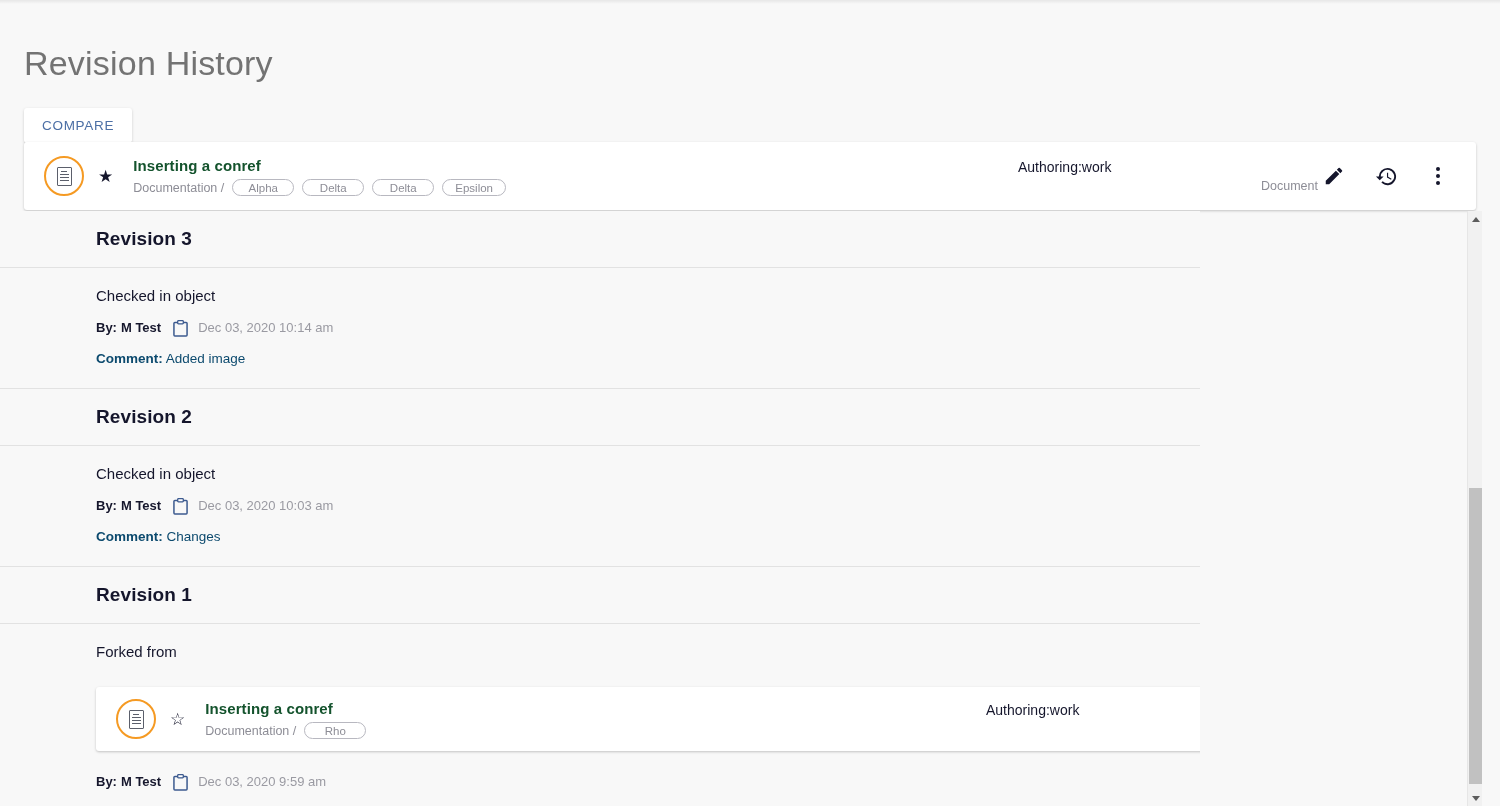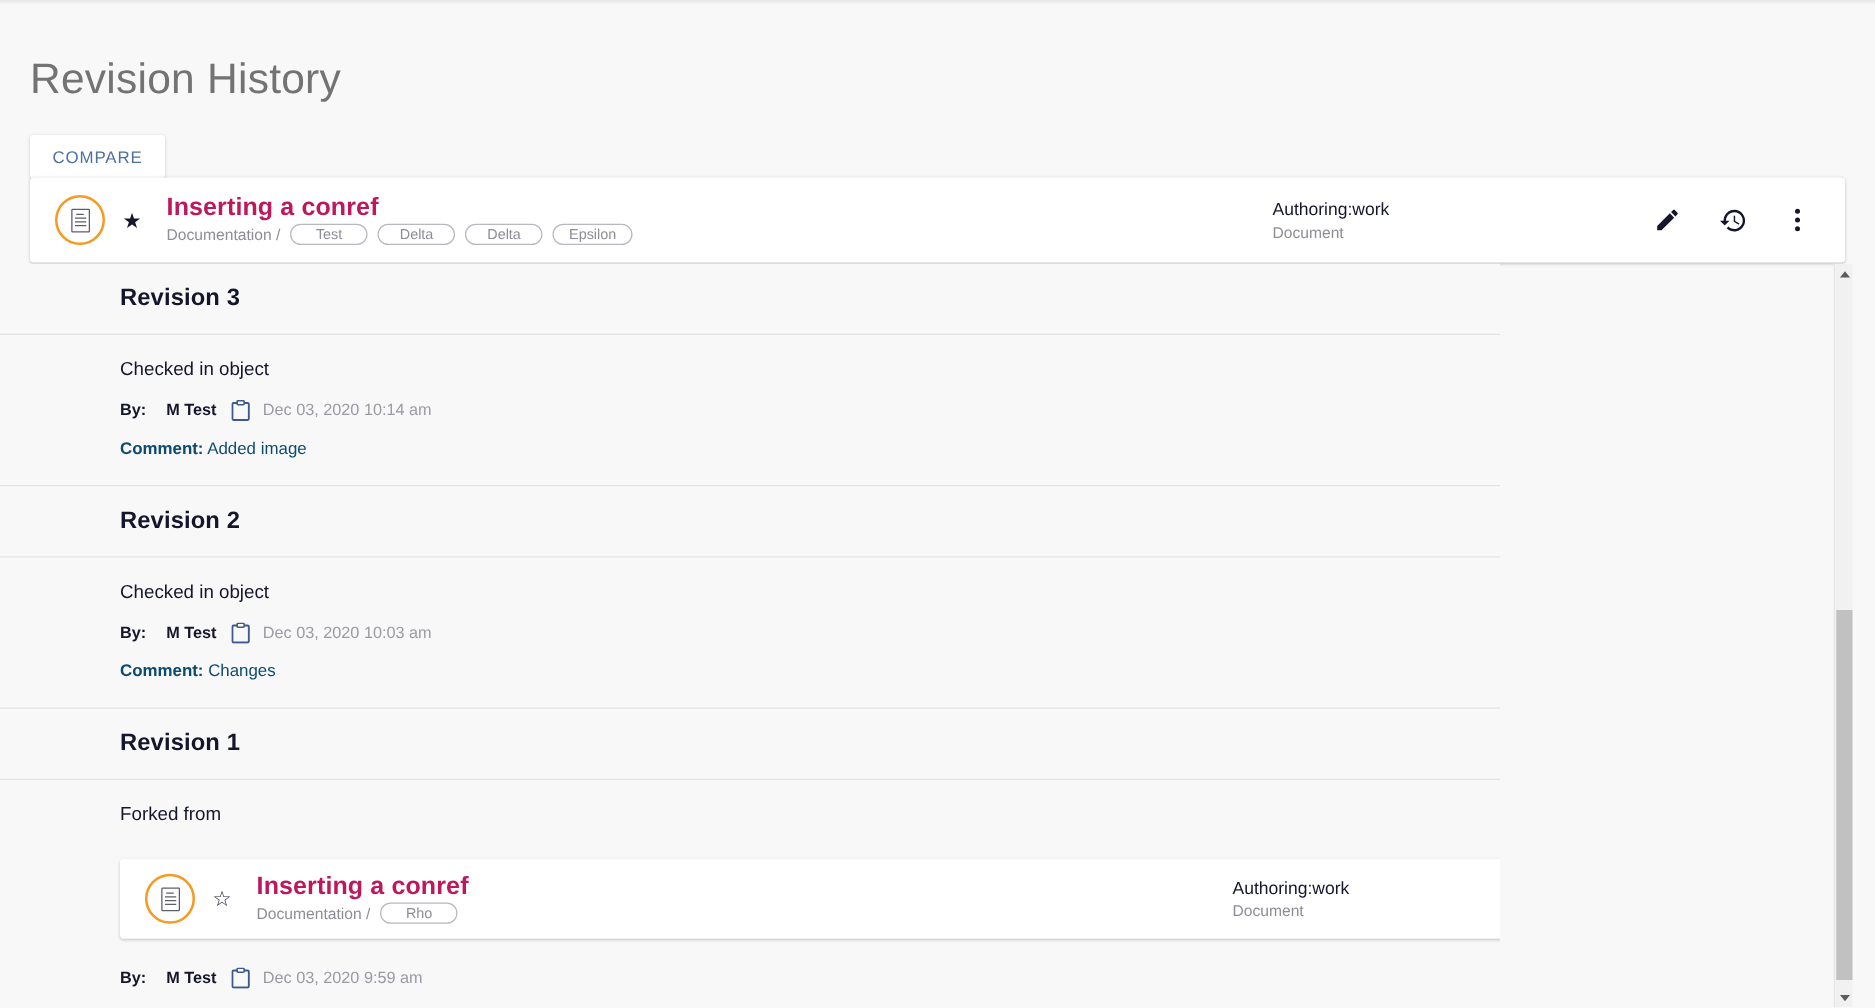--- a/index.html
+++ b/index.html
@@ -114,23 +114,23 @@
     color: #15162c;
   }
   .star.outline { color: #15162c; }
 
   .card-text {
     margin-left: 20px;
     flex: 1 1 auto;
     min-width: 0;
   }
   .card-title {
-    font-size: 20px;
+    font-size: 15px;
     font-weight: bold;
-    color: #be185d;
+    color: #14532d;
     line-height: 20px;
     letter-spacing: 0.1px;
   }
   .card-sub {
     margin-top: 3px;
     display: flex;
     align-items: center;
     font-size: 12.5px;
     color: #8d8d96;
     line-height: 16px;
@@ -160,20 +160,21 @@
   .card-meta .m1 {
     font-size: 14px;
     color: #15162c;
     line-height: 19px;
   }
   .card-meta .m2 {
     font-size: 12.5px;
     color: #8d8d96;
     line-height: 17px;
     margin-top: 1px;
+    text-align: right;
   }
 
   .card-actions {
     flex: none;
     display: flex;
     align-items: center;
     gap: 28px;
     margin-right: 8px;
   }
   .icon-btn {
@@ -261,21 +262,21 @@
   }
   .rev-by {
     margin-top: 13px;
     display: flex;
     align-items: center;
     font-size: 13px;
     line-height: 18px;
     color: #15162c;
   }
   .rev-by .lbl { font-weight: bold; }
-  .rev-by .who { font-weight: bold; margin-left: 16px; }
+  .rev-by .who { font-weight: bold; margin-left: 4px; }
   .clip-icon {
     margin: 0 10px 0 12px;
     flex: none;
     display: inline-flex;
   }
   .rev-by .when { color: #9a9aa2; }
   .rev-comment {
     margin-top: 13px;
     font-size: 13.5px;
     line-height: 18px;
@@ -357,21 +358,21 @@
           <i></i>
           <i></i>
           <i></i>
       </div>
     </div>
     <div class="star">★</div>
     <div class="card-text">
       <div class="card-title">Inserting a conref</div>
       <div class="card-sub">
         <span class="crumb">Documentation /</span>
-        <span class="tag">Test</span>
+        <span class="tag">Alpha</span>
         <span class="tag">Delta</span>
         <span class="tag">Delta</span>
         <span class="tag">Epsilon</span>
       </div>
     </div>
     <div class="card-meta">
       <div class="m1">Authoring:work</div>
       <div class="m2">Document</div>
     </div>
     <div class="card-actions">

